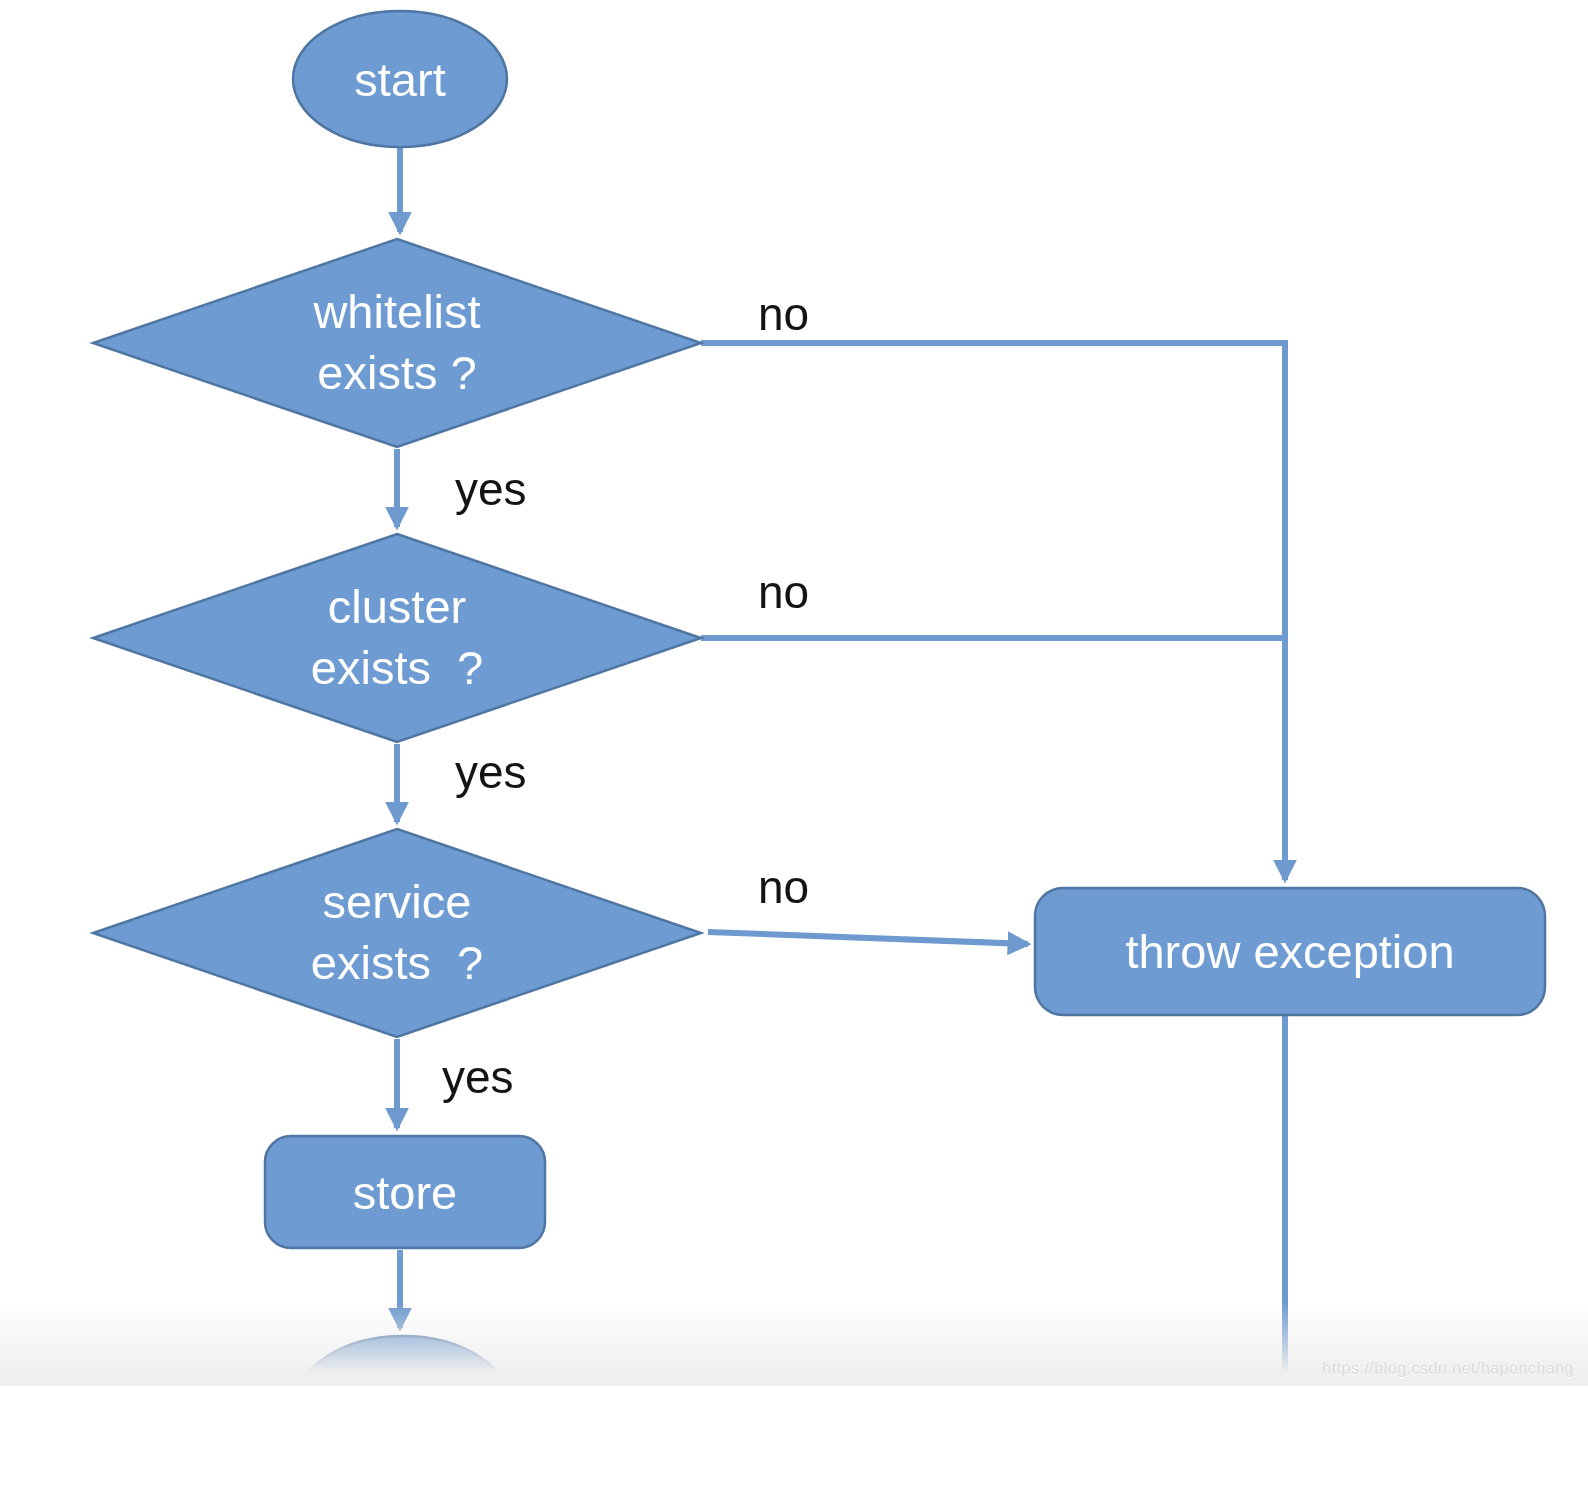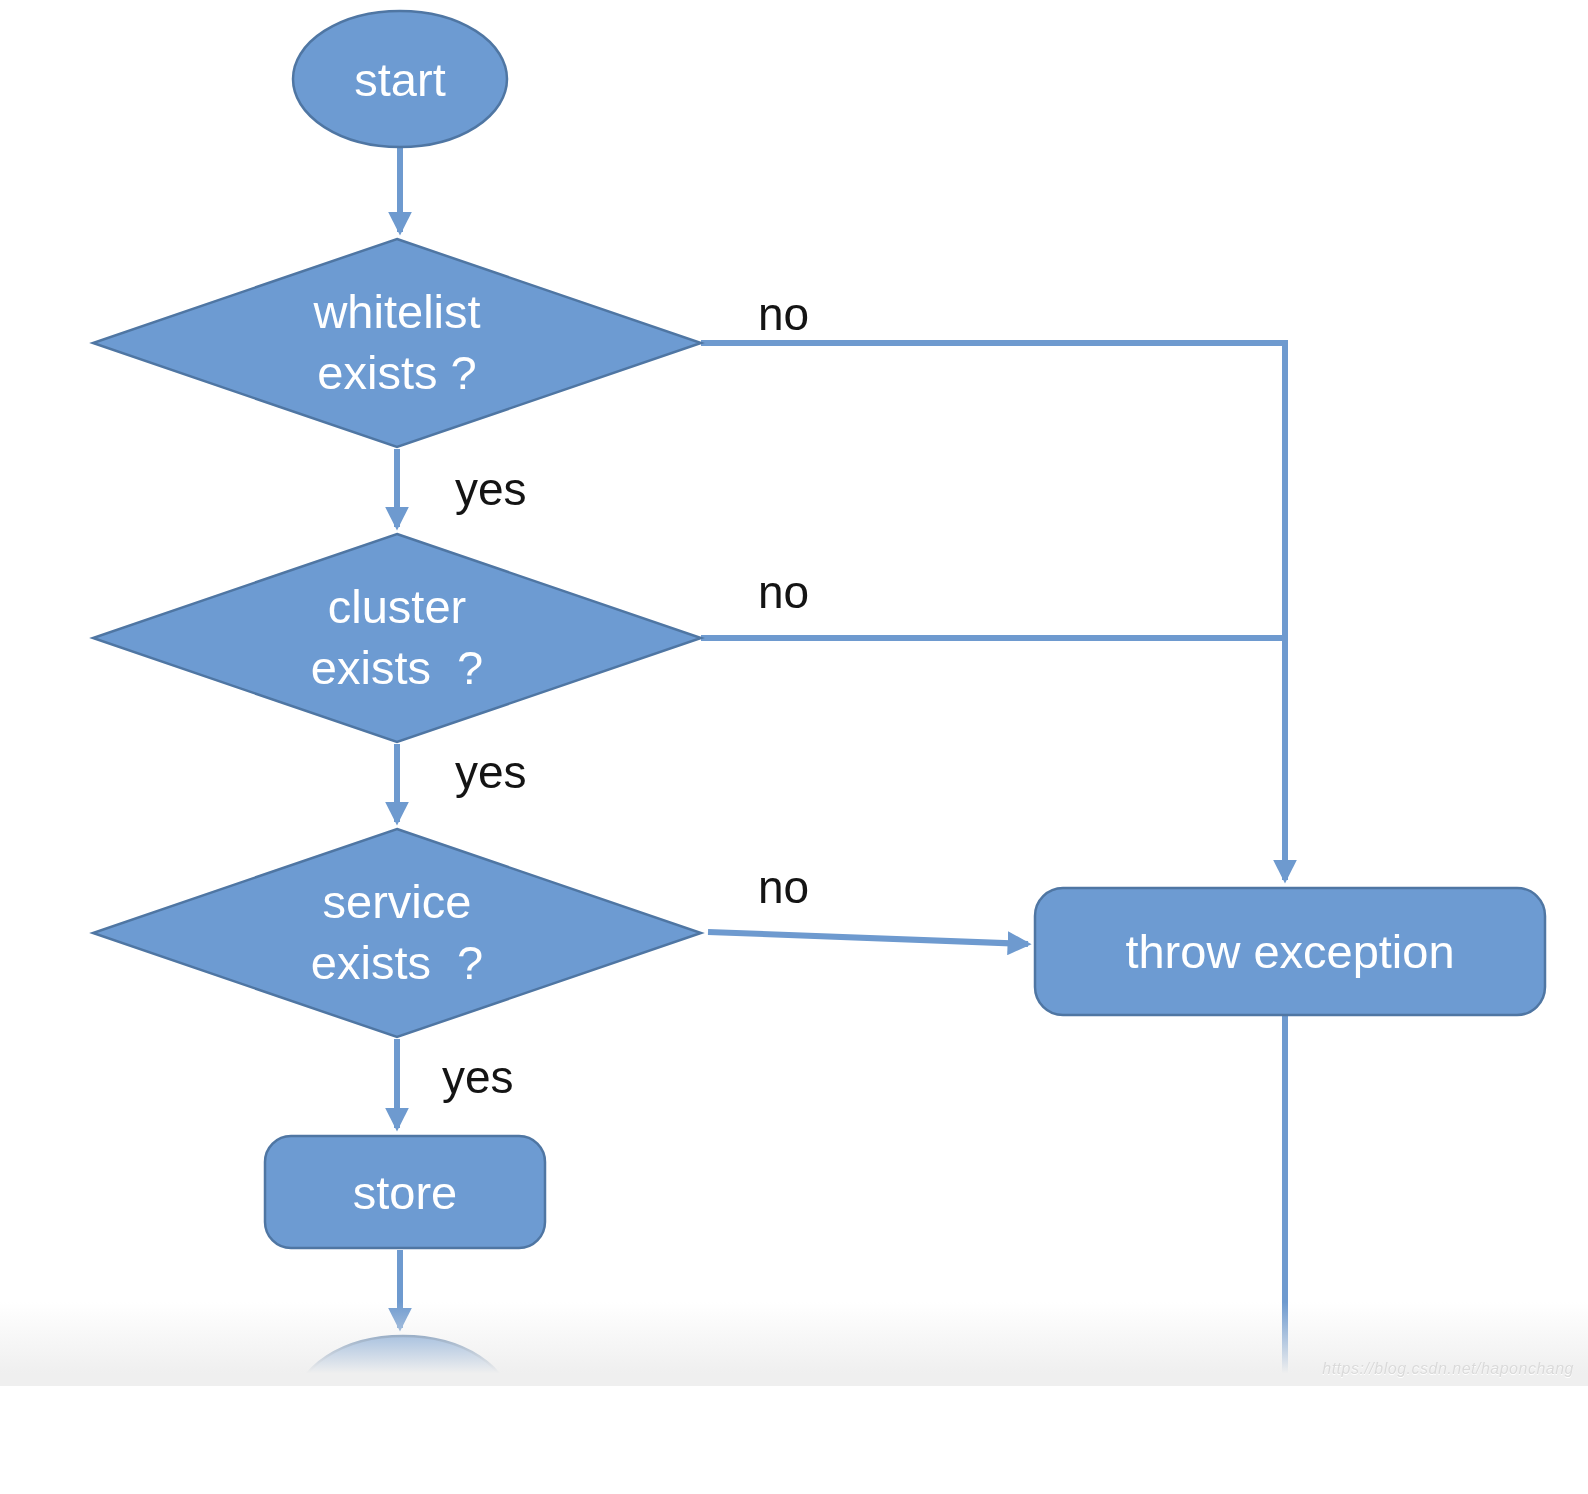--- a/index.html
+++ b/index.html
@@ -26,21 +26,20 @@
     width: 100%; height: 84px;
     background: linear-gradient(180deg, rgba(255,255,255,0) 0%, var(--footer-band) 85%);
   }
   .watermark {
     position: absolute;
     right: 14px; bottom: 8px;
     font-size: 16px;
     color: var(--watermark);
     letter-spacing: 0.5px;
     text-shadow: 0 1px 0 #ffffff;
-    font-style: italic;
   }
   svg { position: absolute; left: 0; top: 0; }
   .shape {
     fill: var(--shape-fill);
     stroke: var(--shape-stroke);
     stroke-width: 2.5;
   }
   .connector {
     stroke: var(--connector);
     stroke-width: 6;

